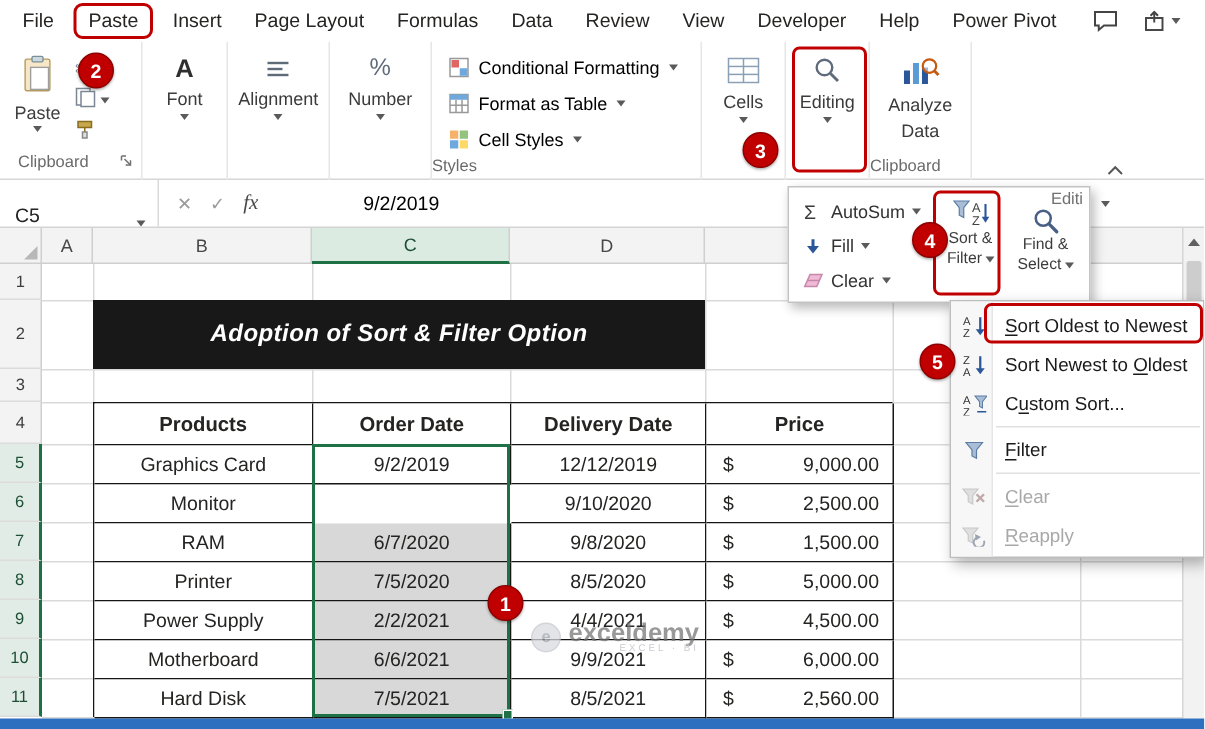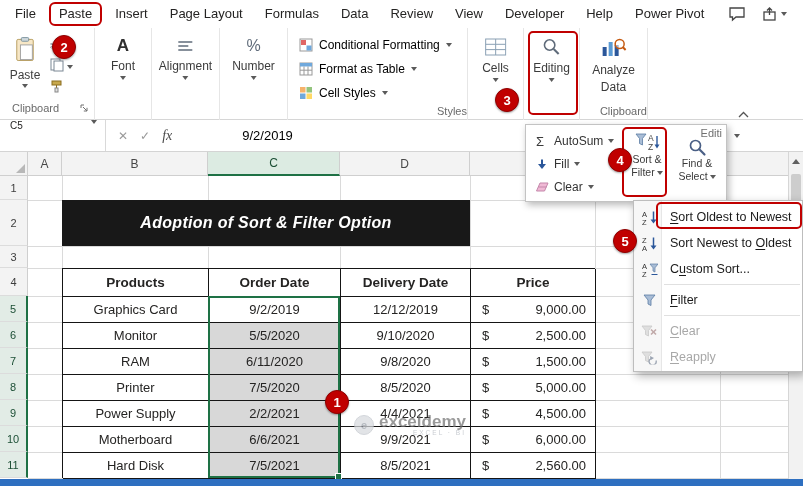--- a/index.html
+++ b/index.html
@@ -22,36 +22,36 @@
   .g-clipboard{left:0;width:95px}
   .g-font{left:95px;width:57px}
   .g-align{left:152px;width:68px}
   .g-number{left:220px;width:68px}
   .g-styles{left:288px;width:180px}
   .g-cells{left:468px;width:56px}
   .g-editing{left:524px;width:56px}
   .g-analyze{left:580px;width:68px}
   .glabel{font-size:11px;color:#6a6a6a}
   .glabel-row{position:absolute;left:0;right:0;bottom:3px;display:flex;align-items:center;padding:0 5px 0 12px}
-  .glabel-center{position:absolute;left:0;right:0;bottom:3px;text-align:right}
+  .glabel-center{position:absolute;left:0;right:0;bottom:3px;text-align:left}
   .chev{width:0;height:0;border-left:3.5px solid transparent;border-right:3.5px solid transparent;border-top:4px solid #5a5a5a;display:inline-block}
   .paste-btn{position:absolute;left:5px;top:8px;width:40px;display:flex;flex-direction:column;align-items:center;gap:2px;font-size:12px;color:#404040;cursor:pointer}
   .mini-col{position:absolute;left:50px;top:10px;display:flex;flex-direction:column;gap:6px;font-size:12px;color:#5f6b7a}
   .mini-col>span{display:flex;align-items:center;gap:3px;cursor:pointer;height:15px}
   .vbtn{position:absolute;left:50%;top:8px;transform:translateX(-50%);display:flex;flex-direction:column;align-items:center;gap:3px;font-size:12px;color:#3b3b3b;white-space:nowrap;cursor:pointer}
   .vbtn .bigA{font-size:17px;font-weight:bold;color:#2f2f2f;line-height:20px}
   .vbtn .pct{font-size:16px;color:#5f6b7a;line-height:20px}
   #styles-items{position:absolute;left:0;top:5px;width:100%}
   .styles-row{display:flex;align-items:center;gap:6px;height:24px;padding-left:10px;font-size:12px;color:#000000;cursor:pointer;white-space:nowrap}
   .mini-icon{display:inline-flex;width:15px;justify-content:center}
   #ribbon-collapse{position:absolute;left:738px;top:76px;cursor:pointer}
 
   
   #fbar{position:absolute;top:120px;left:0;width:100%;height:32px;background:#fff;border-bottom:1px solid #d4d4d4;display:flex;align-items:center;z-index:4}
-  .namebox{width:106px;height:100%;border-right:1px solid #d9d9d9;display:flex;align-items:flex-start;gap:4px;padding:0 8px 0 10px;font-size:10px;cursor:pointer}
+  .namebox{width:106px;height:100%;border-right:1px solid #d9d9d9;display:flex;align-items:flex-end;gap:4px;padding:0 8px 0 10px;font-size:13px;cursor:pointer}
   .namebox .chev{margin-left:auto}
   .fbtns{display:flex;align-items:center;gap:12px;padding:0 12px;color:#9a9a9a;font-size:12px}
   .fbtns .fx{font-family:"Liberation Serif",serif;font-style:italic;font-size:14px;color:#4a4a4a}
   .fvalue{padding-left:58px;font-size:13px;color:#000}
   #fbar-expand{position:absolute;left:734px;top:134px;z-index:4}
 
   
   #sheet{position:absolute;inset:0;z-index:1}
   #colhead-strip{position:absolute;left:0;top:152px;width:788px;height:24px;background:#f3f3f3;border-bottom:1px solid #cfcfcf}
   .colhead{position:absolute;top:152px;height:24px;display:flex;align-items:center;justify-content:center;font-size:12px;color:#474747;border-right:1px solid #cfcfcf;cursor:pointer}
@@ -389,28 +389,27 @@
         <div class="tcell thead" style="left: 278px; top: 0px; width: 130px; height: 28px;">Delivery Date</div>
         <div class="tcell thead" style="left: 408px; top: 0px; width: 125px; height: 28px;">Price</div>
         <div class="tcell" style="left: 0px; top: 28px; width: 146px; height: 26px;">Graphics Card</div>
         <div class="tcell" style="left: 146px; top: 28px; width: 132px; height: 26px;">9/2/2019</div>
         <div class="tcell" style="left: 278px; top: 28px; width: 130px; height: 26px;">12/12/2019</div>
         <div class="tcell price-cell" style="left: 408px; top: 28px; width: 125px; height: 26px;">
           <span>$</span>
           <span>9,000.00</span>
         </div>
         <div class="tcell" style="left: 0px; top: 54px; width: 146px; height: 26px;">Monitor</div>
-        <div class="tcell sel-cell" style="left: 146px; top: 54px; width: 132px; height: 26px;">5/5/2020</div>
         <div class="tcell" style="left: 278px; top: 54px; width: 130px; height: 26px;">9/10/2020</div>
         <div class="tcell price-cell" style="left: 408px; top: 54px; width: 125px; height: 26px;">
           <span>$</span>
           <span>2,500.00</span>
         </div>
         <div class="tcell" style="left: 0px; top: 80px; width: 146px; height: 26px;">RAM</div>
-        <div class="tcell sel-cell" style="left: 146px; top: 80px; width: 132px; height: 26px;">6/11/2020</div>
+        <div class="tcell sel-cell" style="left: 146px; top: 80px; width: 132px; height: 26px;">6/7/2020</div>
         <div class="tcell" style="left: 278px; top: 80px; width: 130px; height: 26px;">9/8/2020</div>
         <div class="tcell price-cell" style="left: 408px; top: 80px; width: 125px; height: 26px;">
           <span>$</span>
           <span>1,500.00</span>
         </div>
         <div class="tcell" style="left: 0px; top: 106px; width: 146px; height: 26px;">Printer</div>
         <div class="tcell sel-cell" style="left: 146px; top: 106px; width: 132px; height: 26px;">7/5/2020</div>
         <div class="tcell" style="left: 278px; top: 106px; width: 130px; height: 26px;">8/5/2020</div>
         <div class="tcell price-cell" style="left: 408px; top: 106px; width: 125px; height: 26px;">
           <span>$</span>

